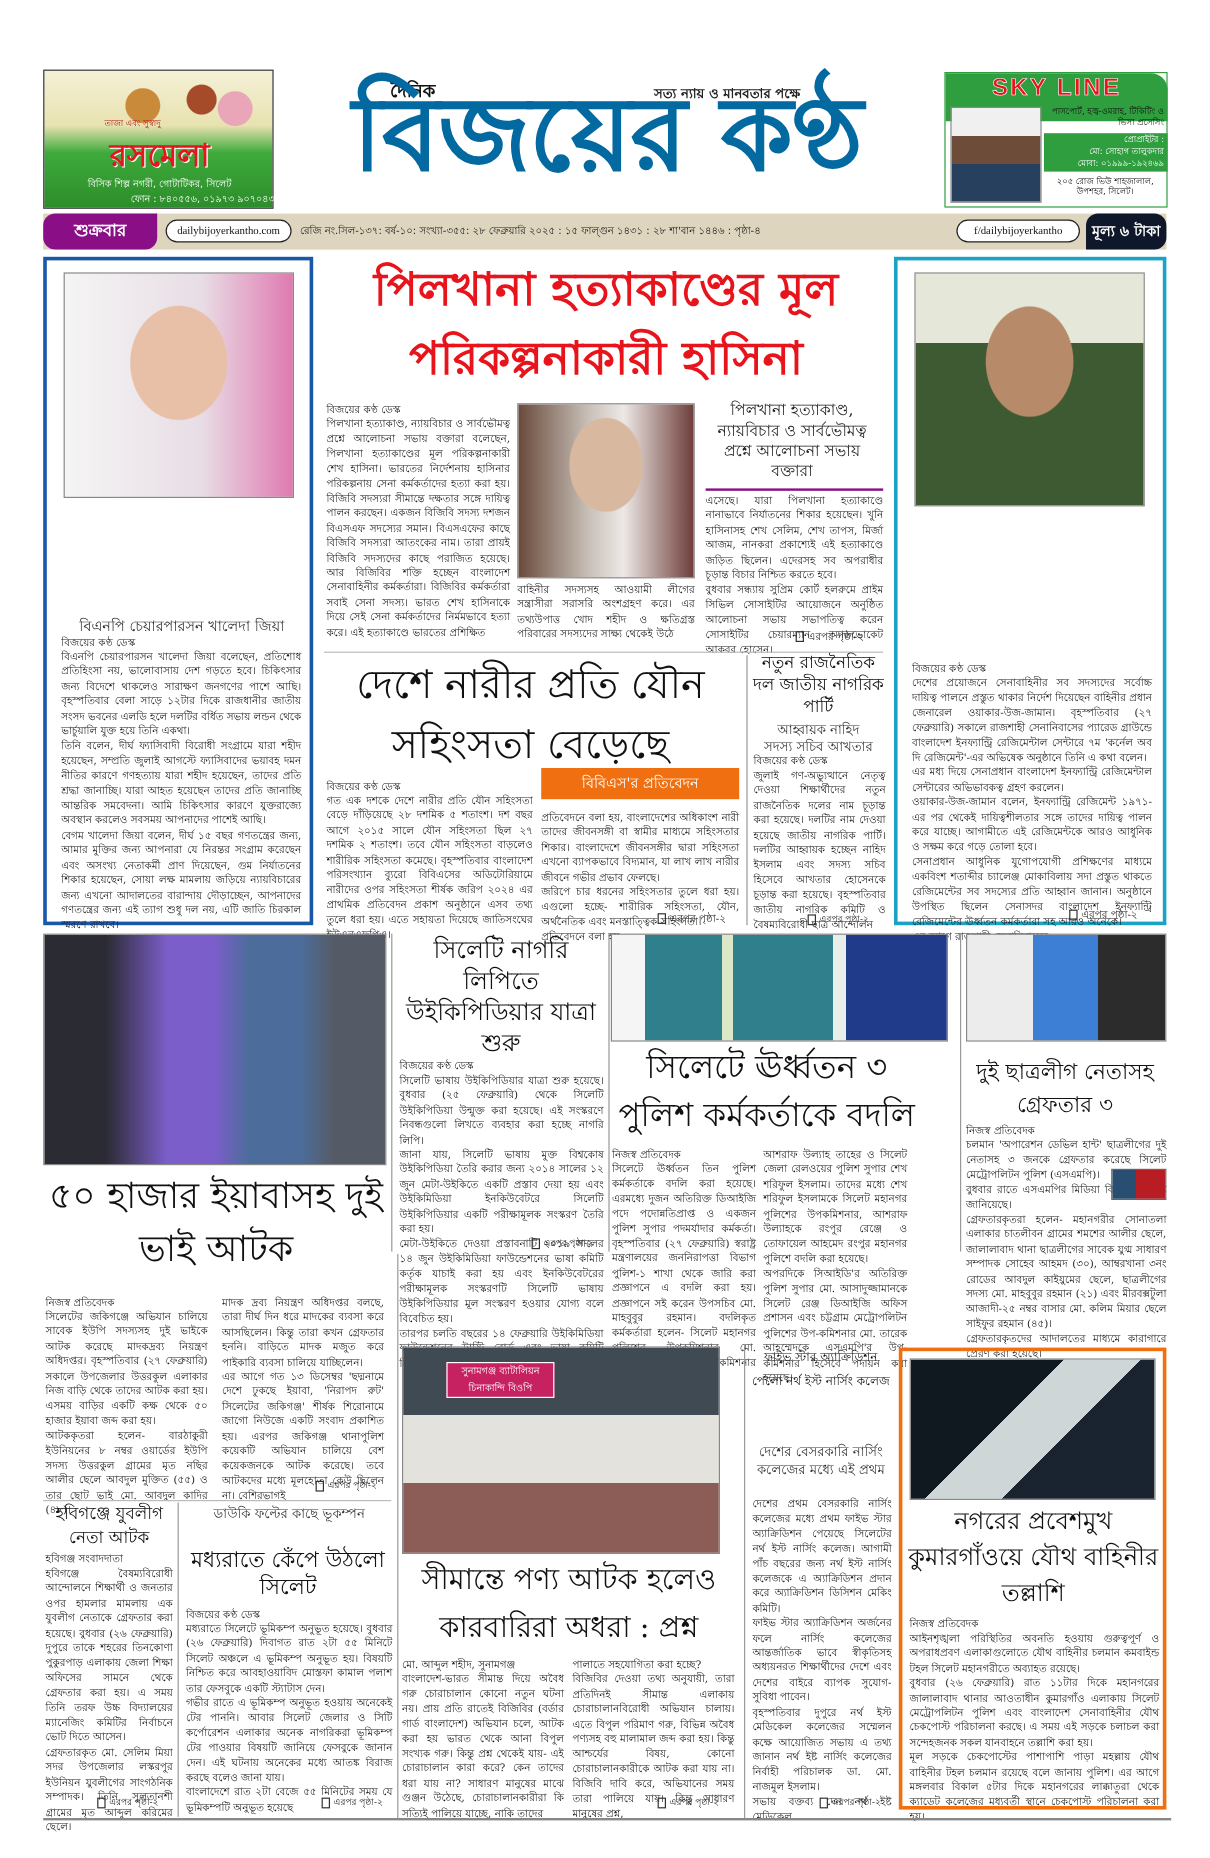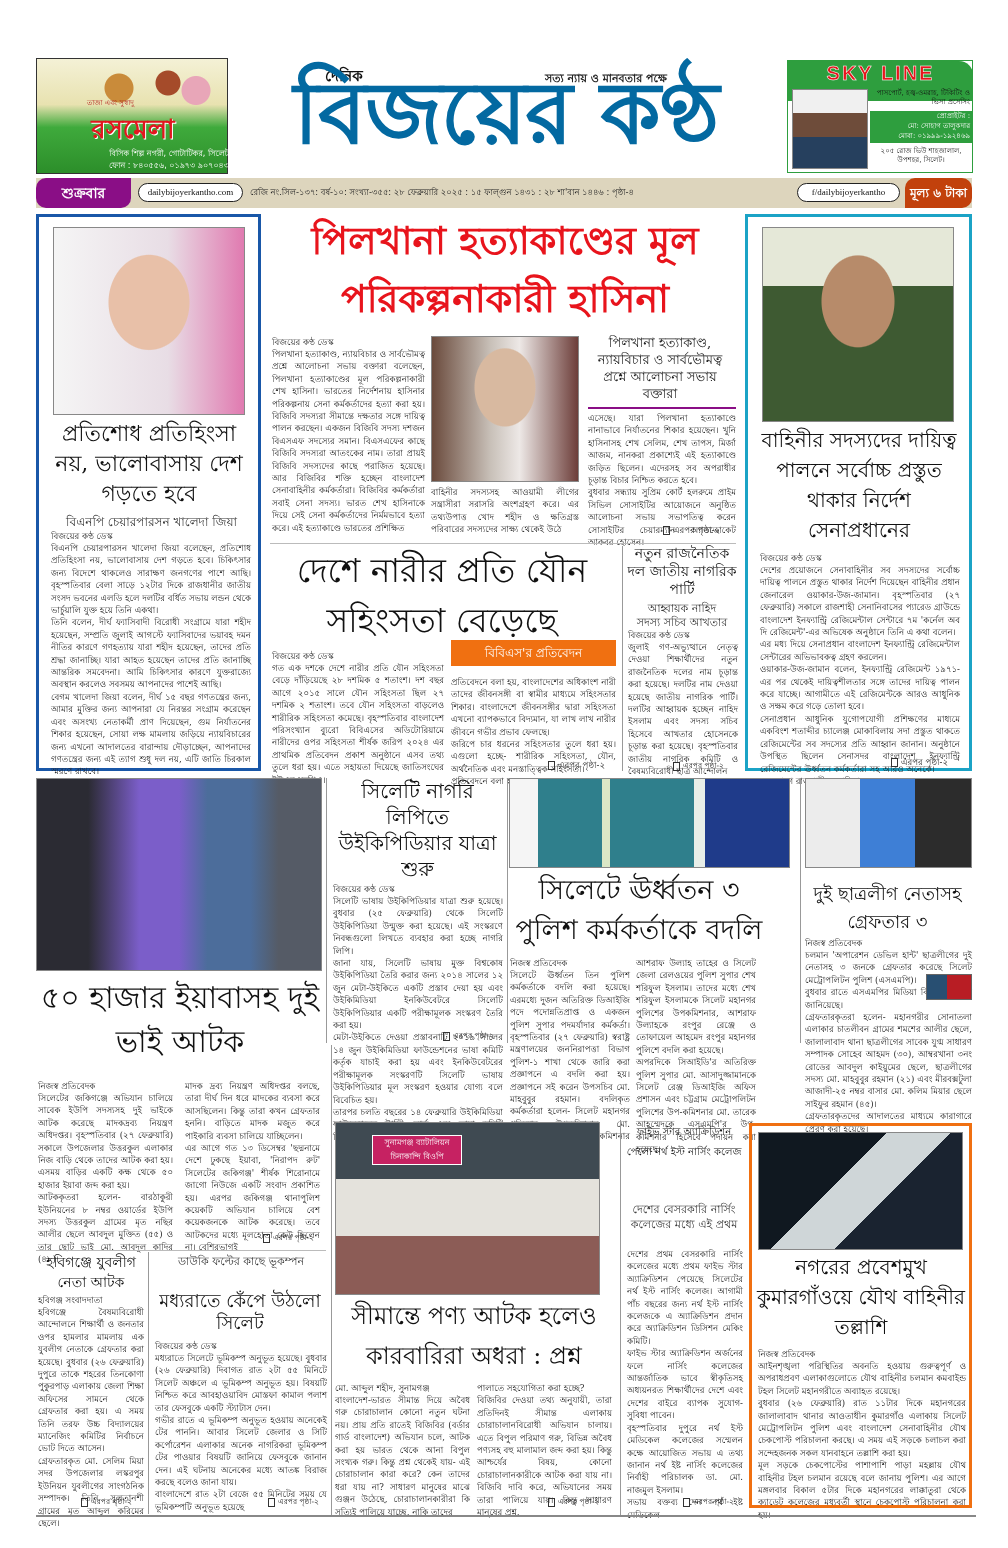--- a/index.html
+++ b/index.html
@@ -13,21 +13,21 @@
 .photo{background:#c9c2b8;border:1px solid #888;overflow:hidden}
 .vline{background:#999;width:1px}
 </style>
 </head>
 <body>
 
 <div class="abs" style="left:36px;top:58px;width:192px;height:116px;border:1px solid #333;background:linear-gradient(#f4f1d6 0%,#e8e2b0 40%,#3faa3c 60%,#2c8e2a 100%);">
   <div class="abs" style="left:40px;top:4px;width:140px;height:50px;background:radial-gradient(circle at 30% 50%,#c98b3a 0 14px,transparent 15px),radial-gradient(circle at 65% 40%,#a54b2a 0 12px,transparent 13px),radial-gradient(circle at 85% 55%,#e8a6b8 0 14px,transparent 15px);"></div>
   <div class="abs" style="left:50px;top:38px;font-size:7px;color:#b21b1b;">তাজা এবং সুস্বাদু</div>
   <div class="abs" style="left:0;width:192px;top:50px;text-align:center;font-size:26px;font-weight:bold;color:#e2161e;text-shadow:1px 1px 0 #fff;font-family:'DejaVu Sans',sans-serif;">রসমেলা</div>
-  <div class="abs" style="left:0;width:192px;top:88px;text-align:right;font-size:8px;color:#fff;">বিসিক শিল্প নগরী, গোটাটিকর, সিলেট</div>
+  <div class="abs" style="left:0;width:192px;top:88px;text-align:center;font-size:8px;color:#fff;">বিসিক শিল্প নগরী, গোটাটিকর, সিলেট</div>
   <div class="abs" style="left:0;width:192px;top:100px;text-align:right;font-size:8px;color:#fff;">ফোন : ৮৪০৫৫৬, ০১৯৭৩ ৯০৭০৪৩</div>
 </div>
 
 <div class="abs" style="left:325px;top:64px;font-size:15px;font-weight:bold;color:#111;">দৈনিক</div>
 <div class="abs" style="left:236px;top:58px;width:540px;text-align:center;font-size:86px;line-height:110px;font-weight:bold;letter-spacing:-1px;color:#0369a1;font-family:'DejaVu Sans',sans-serif;">বিজয়ের কণ্ঠ</div>
 <div class="abs" style="left:545px;top:70px;font-size:11px;font-weight:bold;color:#222;">সত্য ন্যায় ও মানবতার পক্ষে</div>
 
 <div class="abs" style="left:787px;top:60px;width:186px;height:113px;border:1px solid #2e9e3e;background:#fff;">
   <div class="abs" style="left:0;top:0;width:185px;height:40px;background:#2e9e3e;border-top-right-radius:14px;">
     <div style="text-align:center;font-size:20px;line-height:24px;font-weight:bold;color:#e8141c;letter-spacing:2px;font-family:'Liberation Sans',sans-serif;-webkit-text-stroke:0.5px #fff;">SKY LINE</div>
@@ -40,46 +40,44 @@
     <div>মোবা: ০১৯৯৯-১৯২৪৬৯</div>
   </div>
   <div class="abs" style="left:84px;top:86px;width:98px;font-size:7px;line-height:9px;text-align:center;color:#111;">২০৫ রোজ ভিউ শাহজালাল, উপশহর, সিলেট।</div>
 </div>
 
 <div class="abs" style="left:36px;top:178px;width:936px;height:30px;background:#ddd5bd;"></div>
 <div class="abs" style="left:36px;top:178px;width:95px;height:30px;background:#8a0e86;color:#fff;border-radius:10px 0 10px 10px;font-size:14px;font-weight:bold;text-align:center;line-height:30px;">শুক্রবার</div>
 <div class="abs" style="left:138px;top:183px;width:105px;height:19px;border:1px solid #222;border-radius:10px;background:#fff;font-size:9px;line-height:17px;text-align:center;font-family:'Liberation Serif',serif;">dailybijoyerkantho.com</div>
 <div class="abs" style="left:250px;top:186px;width:540px;font-size:8.4px;color:#222;white-space:nowrap;">রেজি নং.সিল-১৩৭:  বর্ষ-১০:  সংখ্যা-৩৫৫:  ২৮ ফেব্রুয়ারি ২০২৫ : ১৫ ফাল্গুন ১৪৩১ : ২৮ শা'বান ১৪৪৬ : পৃষ্ঠা-৪</div>
 <div class="abs" style="left:797px;top:183px;width:103px;height:19px;border:1px solid #222;border-radius:10px;background:#fff;font-size:9px;line-height:17px;text-align:center;font-family:'Liberation Serif',serif;">f/dailybijoyerkantho</div>
-<div class="abs" style="left:905px;top:178px;width:67px;height:30px;background:#c2410c;color:#fff;border-radius:10px 10px 10px 0;font-size:12px;font-weight:bold;text-align:center;line-height:30px;">মূল্য ৬ টাকা</div>
+<div class="abs" style="left:905px;top:178px;width:67px;height:30px;background:#0f172a;color:#fff;border-radius:10px 10px 10px 0;font-size:12px;font-weight:bold;text-align:center;line-height:30px;">মূল্য ৬ টাকা</div>
 
 <div class="abs" style="left:36px;top:214px;width:225px;height:557px;border:3px solid #1957a8;">
   <div class="abs photo" style="left:14px;top:10px;width:192px;height:188px;background:radial-gradient(ellipse at 50% 40%,#e8c0a8 0 40px,transparent 41px),linear-gradient(90deg,#f5f5f5,#e8dde5 60%,#e07ab0);"></div>
-  <div class="abs head" style="left:6px;top:202px;width:208px;font-size:22px;line-height:30px;">প্রতিশোধ প্রতিহিংসা নয়, ভালোবাসায় দেশ গড়তে হবে</div>
   <div class="abs" style="left:10px;top:296px;width:205px;font-size:12px;color:#333;text-align:center;">বিএনপি চেয়ারপারসন খালেদা জিয়া</div>
   <div class="abs byline" style="left:12px;top:313px;">বিজয়ের কণ্ঠ ডেস্ক</div>
   <div class="abs body-text" style="left:12px;top:325px;width:200px;white-space:pre-line;">বিএনপি চেয়ারপারসন খালেদা জিয়া বলেছেন, প্রতিশোধ প্রতিহিংসা নয়, ভালোবাসায় দেশ গড়তে হবে। চিকিৎসার জন্য বিদেশে থাকলেও সারাক্ষণ জনগণের পাশে আছি। বৃহস্পতিবার বেলা সাড়ে ১২টার দিকে রাজধানীর জাতীয় সংসদ ভবনের এলডি হলে দলটির বর্ধিত সভায় লন্ডন থেকে ভার্চুয়ালি যুক্ত হয়ে তিনি একথা।
 তিনি বলেন, দীর্ঘ ফ্যাসিবাদী বিরোধী সংগ্রামে যারা শহীদ হয়েছেন, সম্প্রতি জুলাই আগস্টে ফ্যাসিবাদের ভয়াবহ দমন নীতির কারণে গণহত্যায় যারা শহীদ হয়েছেন, তাদের প্রতি শ্রদ্ধা জানাচ্ছি। যারা আহত হয়েছেন তাদের প্রতি জানাচ্ছি আন্তরিক সমবেদনা। আমি চিকিৎসার কারণে যুক্তরাজ্যে অবস্থান করলেও সবসময় আপনাদের পাশেই আছি।
 বেগম খালেদা জিয়া বলেন, দীর্ঘ ১৫ বছর গণতন্ত্রের জন্য, আমার মুক্তির জন্য আপনারা যে নিরন্তর সংগ্রাম করেছেন এবং অসংখ্য নেতাকর্মী প্রাণ দিয়েছেন, গুম নির্যাতনের শিকার হয়েছেন, সোয়া লক্ষ মামলায় জড়িয়ে ন্যায়বিচারের জন্য এখনো আদালতের বারান্দায় দৌড়াচ্ছেন, আপনাদের গণতন্ত্রের জন্য এই ত্যাগ শুধু দল নয়, এটি জাতি চিরকাল স্মরণে রাখবে।</div>
 </div>
 
 <div class="abs" style="left:270px;top:212px;width:470px;font-size:38px;line-height:58px;text-align:center;color:#e8141c;font-weight:bold;font-family:'DejaVu Sans',sans-serif;">পিলখানা হত্যাকাণ্ডের মূল পরিকল্পনাকারী হাসিনা</div>
 <div class="abs byline" style="left:272px;top:336px;">বিজয়ের কণ্ঠ ডেস্ক</div>
 <div class="abs body-text" style="left:272px;top:348px;width:153px;">পিলখানা হত্যাকাণ্ড, ন্যায়বিচার ও সার্বভৌমত্ব প্রশ্নে আলোচনা সভায় বক্তারা বলেছেন, পিলখানা হত্যাকাণ্ডের মূল পরিকল্পনাকারী শেখ হাসিনা। ভারতের নির্দেশনায় হাসিনার পরিকল্পনায় সেনা কর্মকর্তাদের হত্যা করা হয়। বিজিবি সদস্যরা সীমান্তে দক্ষতার সঙ্গে দায়িত্ব পালন করছেন। একজন বিজিবি সদস্য দশজন বিএসএফ সদস্যের সমান। বিএসএফের কাছে বিজিবি সদস্যরা আতংকের নাম। তারা প্রায়ই বিজিবি সদস্যদের কাছে পরাজিত হয়েছে। আর বিজিবির শক্তি হচ্ছেন বাংলাদেশ সেনাবাহিনীর কর্মকর্তারা। বিজিবির কর্মকর্তারা সবাই সেনা সদস্য। ভারত শেখ হাসিনাকে দিয়ে সেই সেনা কর্মকর্তাদের নির্মমভাবে হত্যা করে। এই হত্যাকাণ্ডে ভারতের প্রশিক্ষিত</div>
 <div class="abs photo" style="left:431px;top:336px;width:148px;height:146px;background:radial-gradient(ellipse at 50% 35%,#d8b9a0 0 30px,transparent 31px),linear-gradient(90deg,#6a4a3c,#c8c0b8 40%,#ede8e6 60%,#6d3e3a);"></div>
 <div class="abs body-text" style="left:431px;top:486px;width:148px;">বাহিনীর সদস্যসহ আওয়ামী লীগের সন্ত্রাসীরা সরাসরি অংশগ্রহণ করে। এর তথ্যউপাত্ত খোদ শহীদ ও ক্ষতিগ্রস্ত পরিবারের সদস্যদের সাক্ষ্য থেকেই উঠে</div>
 <div class="abs head" style="left:586px;top:334px;width:148px;font-size:13px;line-height:17px;color:#222;">পিলখানা হত্যাকাণ্ড, ন্যায়বিচার ও সার্বভৌমত্ব প্রশ্নে আলোচনা সভায় বক্তারা</div>
 <div class="abs" style="left:588px;top:407px;width:148px;height:2px;background:#8a0e86;"></div>
 <div class="abs body-text" style="left:588px;top:412px;width:148px;white-space:pre-line;">এসেছে। যারা পিলখানা হত্যাকাণ্ডে নানাভাবে নির্যাতনের শিকার হয়েছেন। খুনি হাসিনাসহ শেখ সেলিম, শেখ তাপস, মির্জা আজম, নানকরা প্রকাশ্যেই এই হত্যাকাণ্ডে জড়িত ছিলেন। এদেরসহ সব অপরাধীর চূড়ান্ত বিচার নিশ্চিত করতে হবে।
 বুধবার সন্ধ্যায় সুপ্রিম কোর্ট হলরুমে প্রাইম সিভিল সোসাইটির আয়োজনে অনুষ্ঠিত আলোচনা সভায় সভাপতিত্ব করেন সোসাইটির চেয়ারম্যান অ্যাডভোকেট আকবর হোসেন।</div>
 <div class="abs more" style="left:660px;top:524px;"><span class="box"></span><span>এরপর পৃষ্ঠা-২</span></div>
 
 <div class="abs" style="left:745px;top:214px;width:227px;height:557px;border:3px solid #1ba3c6;">
   <div class="abs photo" style="left:14px;top:10px;width:192px;height:195px;background:radial-gradient(ellipse at 50% 38%,#b78b6a 0 36px,transparent 37px),linear-gradient(#e5e8d8 0 30%,#3e5a32 30%);"></div>
-  <div class="abs head" style="left:6px;top:208px;width:210px;font-size:20px;line-height:30px;">বাহিনীর সদস্যদের দায়িত্ব পালনে সর্বোচ্চ প্রস্তুত থাকার নির্দেশ সেনাপ্রধানের</div>
   <div class="abs byline" style="left:12px;top:335px;">বিজয়ের কণ্ঠ ডেস্ক</div>
   <div class="abs body-text" style="left:12px;top:347px;width:200px;white-space:pre-line;">দেশের প্রয়োজনে সেনাবাহিনীর সব সদস্যদের সর্বোচ্চ দায়িত্ব পালনে প্রস্তুত থাকার নির্দেশ দিয়েছেন বাহিনীর প্রধান জেনারেল ওয়াকার-উজ-জামান। বৃহস্পতিবার (২৭ ফেব্রুয়ারি) সকালে রাজশাহী সেনানিবাসের প্যারেড গ্রাউন্ডে বাংলাদেশ ইনফ্যান্ট্রি রেজিমেন্টাল সেন্টারে ৭ম 'কর্নেল অব দি রেজিমেন্ট'-এর অভিষেক অনুষ্ঠানে তিনি এ কথা বলেন।
 এর মধ্য দিয়ে সেনাপ্রধান বাংলাদেশ ইনফ্যান্ট্রি রেজিমেন্টাল সেন্টারের অভিভাবকত্ব গ্রহণ করলেন।
 ওয়াকার-উজ-জামান বলেন, ইনফ্যান্ট্রি রেজিমেন্ট ১৯৭১-এর পর থেকেই দায়িত্বশীলতার সঙ্গে তাদের দায়িত্ব পালন করে যাচ্ছে। আগামীতে এই রেজিমেন্টকে আরও আধুনিক ও সক্ষম করে গড়ে তোলা হবে।
 সেনাপ্রধান আধুনিক যুগোপযোগী প্রশিক্ষণের মাধ্যমে একবিংশ শতাব্দীর চ্যালেঞ্জ মোকাবিলায় সদা প্রস্তুত থাকতে রেজিমেন্টের সব সদস্যের প্রতি আহ্বান জানান। অনুষ্ঠানে উপস্থিত ছিলেন সেনাসদর বাংলাদেশ ইনফ্যান্ট্রি রেজিমেন্টের ঊর্ধ্বতন কর্মকর্তারা সহ আরও অনেকে।
 এর আগে রাজশাহী সেনানিবাসের</div>
   <div class="abs more" style="left:140px;top:539px;"><span class="box"></span><span>এরপর পৃষ্ঠা-২</span></div>
 </div>
 
 <div class="abs" style="left:270px;top:543px;width:466px;height:1px;background:#bbb;"></div>

